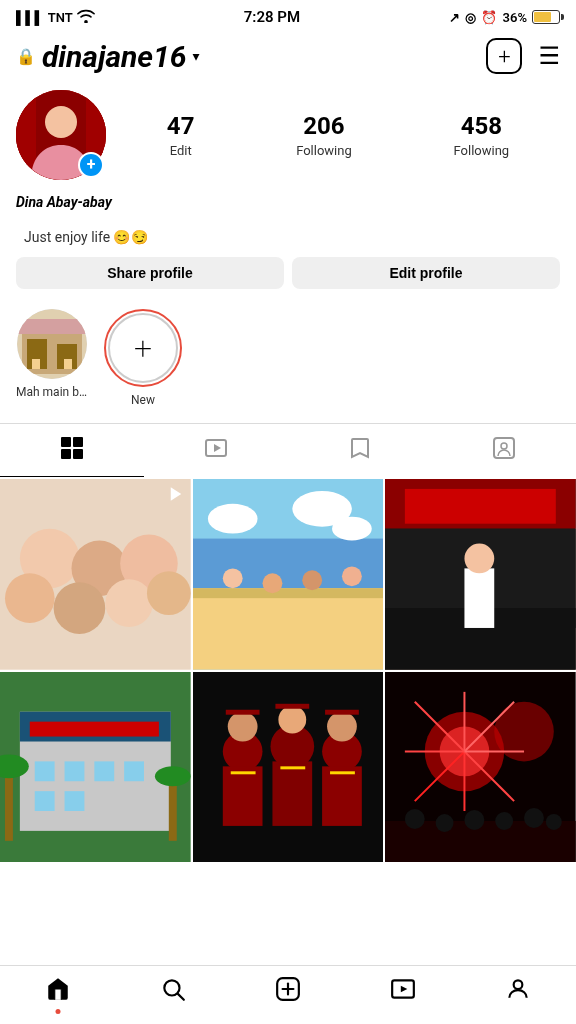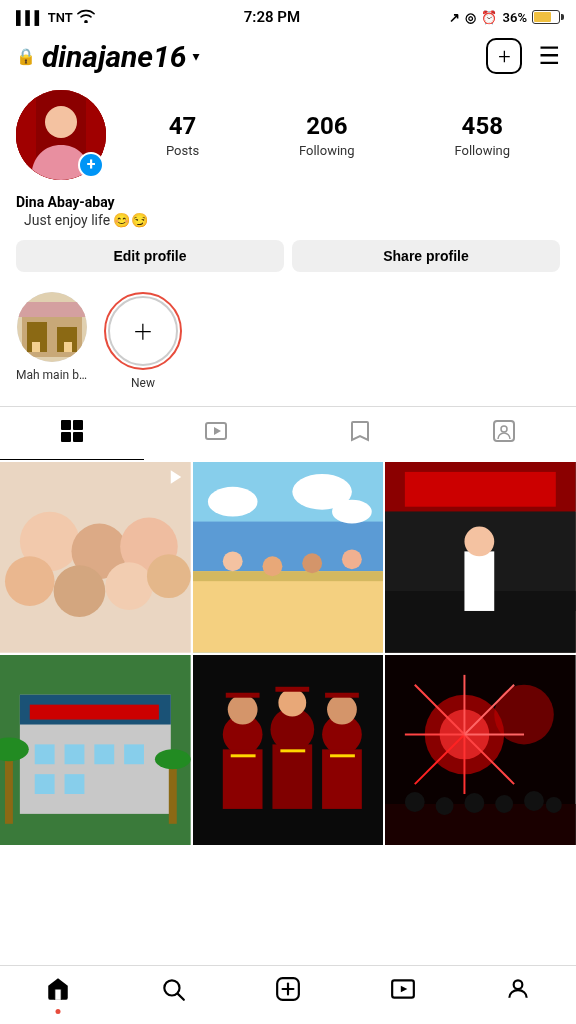--- a/index.html
+++ b/index.html
@@ -81,21 +81,21 @@
     
     .stats-row {
       display: flex; flex: 1; justify-content: space-around; align-items: center;
     }
     .stat-item { text-align: center; }
     .stat-number { font-size: 24px; font-weight: 700; display: block; }
     .stat-label { font-size: 13px; color: #333; }
 
     
     .bio-section { padding: 4px 16px 12px; }
-    .display-name { font-weight: 700; font-size: 14px; margin-bottom: 2px; }
+    .display-name { font-weight: 700; font-size: 14px; margin-bottom: 19px; font-style: italic; }
     .bio-text { font-size: 14px; color: #333; margin-left: 8px; }
 
     
     .action-buttons {
       display: flex; gap: 8px;
       padding: 0 16px 16px;
     }
     .action-btn {
       flex: 1; padding: 8px 0;
       background: #efefef; border: none; border-radius: 8px;
@@ -238,41 +238,41 @@
         <circle cx="45" cy="32" r="16" fill="#f4c2a1"></circle>
         <path d="M15 90 C15 65 30 55 45 55 C60 55 75 65 75 90Z" fill="#e88fa0"></path>
       </svg>
     </div>
     <div class="avatar-add">+</div>
   </div>
 
   <div class="stats-row">
     <div class="stat-item">
       <span class="stat-number">47</span>
-      <span class="stat-label">Posts</span>
+      <span class="stat-label">Edit</span>
     </div>
     <div class="stat-item">
       <span class="stat-number">206</span>
       <span class="stat-label">Following</span>
     </div>
     <div class="stat-item">
       <span class="stat-number">458</span>
       <span class="stat-label">Following</span>
     </div>
   </div>
 </div>
 
 <div class="bio-section">
   <div class="display-name">Dina Abay-abay</div>
   <div class="bio-text">Just enjoy life 😊😏</div>
 </div>
 
 <div class="action-buttons">
+  <button class="action-btn">Share profile</button>
   <button class="action-btn">Edit profile</button>
-  <button class="action-btn">Share profile</button>
 </div>
 
 <div class="stories-row">
 
   <div class="story-item">
     <div class="story-circle">
       <svg width="70" height="70" viewBox="0 0 70 70">
         <rect width="70" height="70" rx="35" fill="#e0d0b0"></rect>
 
         <rect x="5" y="20" width="60" height="45" rx="2" fill="#c8a878"></rect>

